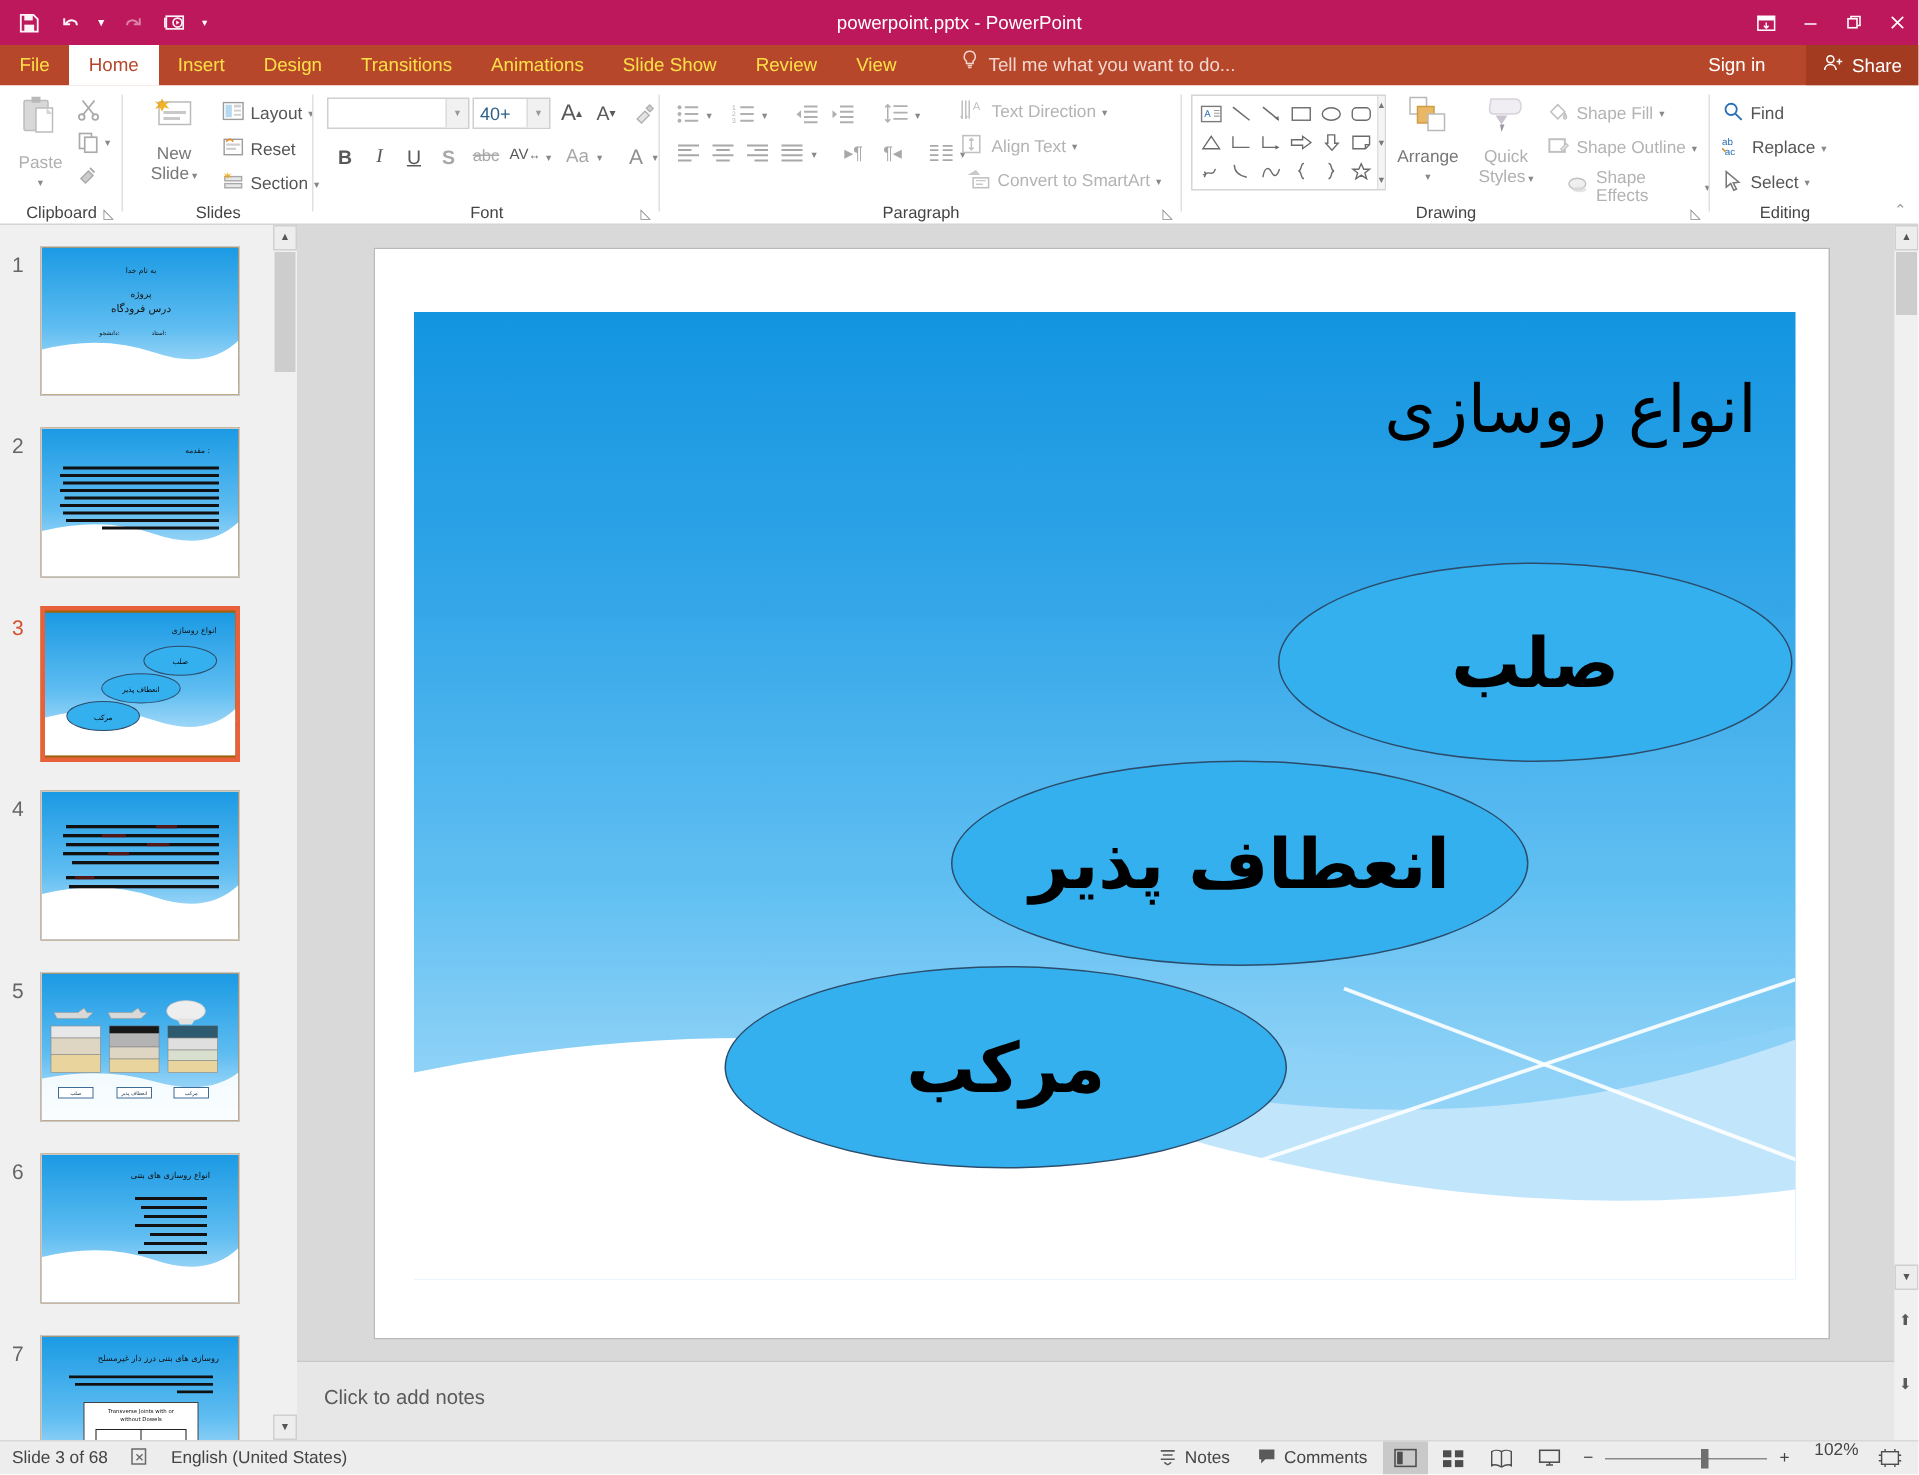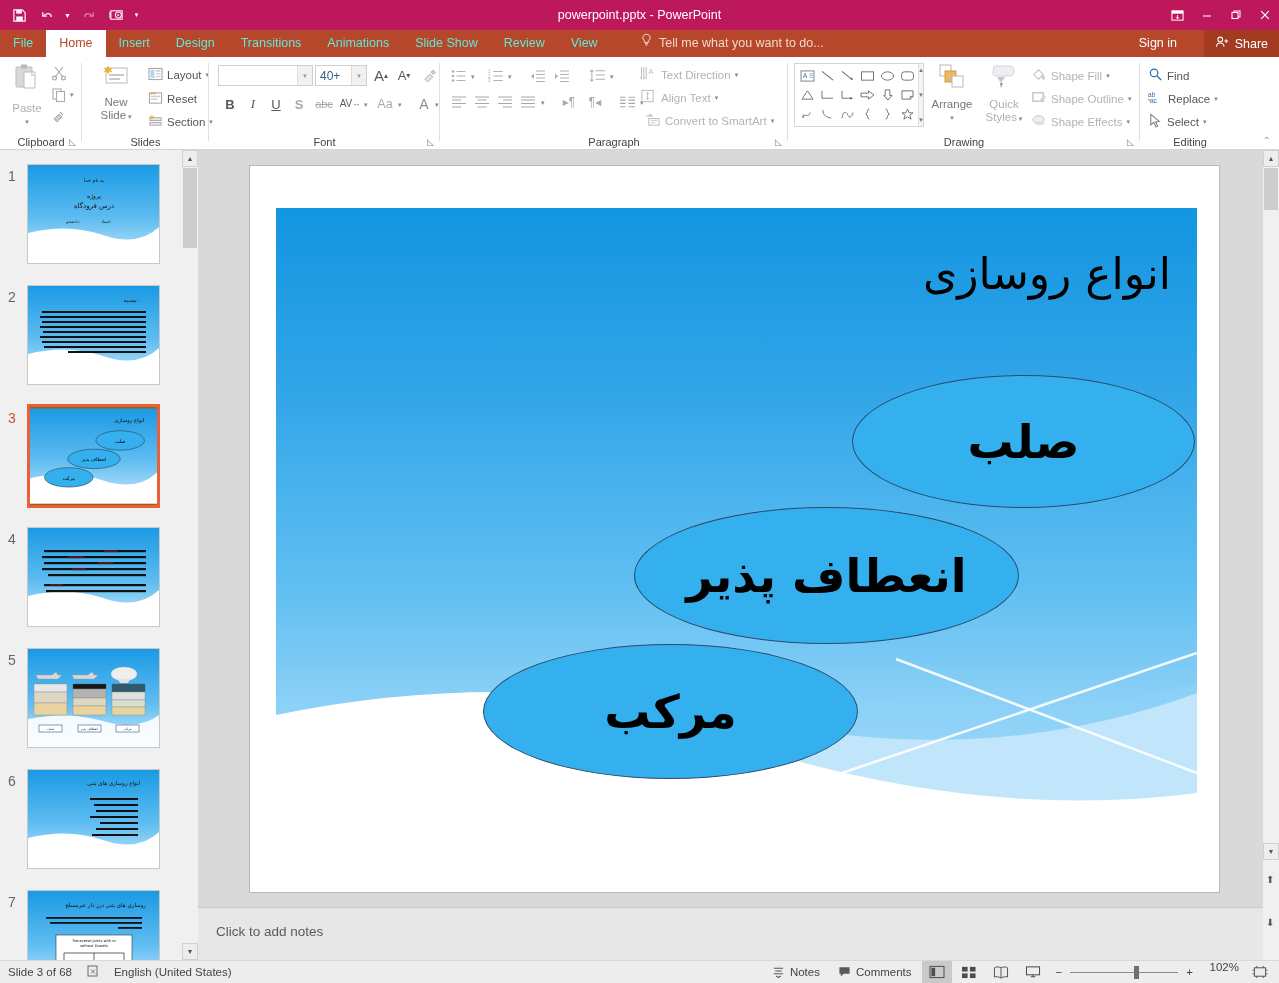--- a/index.html
+++ b/index.html
@@ -37,21 +37,21 @@
   }
 
   
   .tabbar {
     position: absolute; top: 30px; left: 0; width: 1279px; height: 27px;
     background: #b7472a;
   }
   .tabs { display: flex; height: 27px; align-items: stretch; }
   .tab {
     padding: 0 13px; height: 27px; line-height: 27px;
-    font-size: 12.5px; color: #5eead4; white-space: nowrap;
+    font-size: 12.5px; color: #fde047; white-space: nowrap;
   }
   .tab.active { background: #ffffff; color: #b7472a; }
   .tellme {
     position: absolute; left: 640px; top: 0; height: 27px; line-height: 27px;
     font-size: 12.5px; color: #f3d6cd; display: flex; align-items: center; gap: 6px;
   }
   .bulb { display:inline-block; }
   .signin {
     position: absolute; right: 94px; top: 0; height: 27px; line-height: 27px;
     font-size: 12.5px; color: #fff; padding: 0 8px;
@@ -700,21 +700,21 @@
       <div class="smallrow disabled" style="left:243px; top:33px;">
         <span>
           <svg width="16" height="15" viewBox="0 0 17 16">
               <rect x="2" y="3" width="11" height="9" fill="none" stroke="#c0c0c0" stroke-width="1.4"></rect>
               <path d="M10 10l4-4 1.5 1.5-4 4z" fill="#e0e0e0" stroke="#c0c0c0" stroke-width=".8"></path>
             </svg>
         </span>
         <span>Shape Outline</span>
         <span class="caretdn">▾</span>
       </div>
-      <div class="smallrow disabled" style="left:243px; top:56px;">
+      <div class="smallrow disabled" style="left:256px; top:56px;">
         <span>
           <svg width="16" height="15" viewBox="0 0 17 16">
               <ellipse cx="8" cy="7" rx="6" ry="4" fill="#efefef" stroke="#c0c0c0"></ellipse>
               <ellipse cx="9.5" cy="11" rx="5" ry="2" fill="#dadada" opacity=".7"></ellipse>
             </svg>
         </span>
         <span>Shape Effects</span>
         <span class="caretdn">▾</span>
       </div>
 

